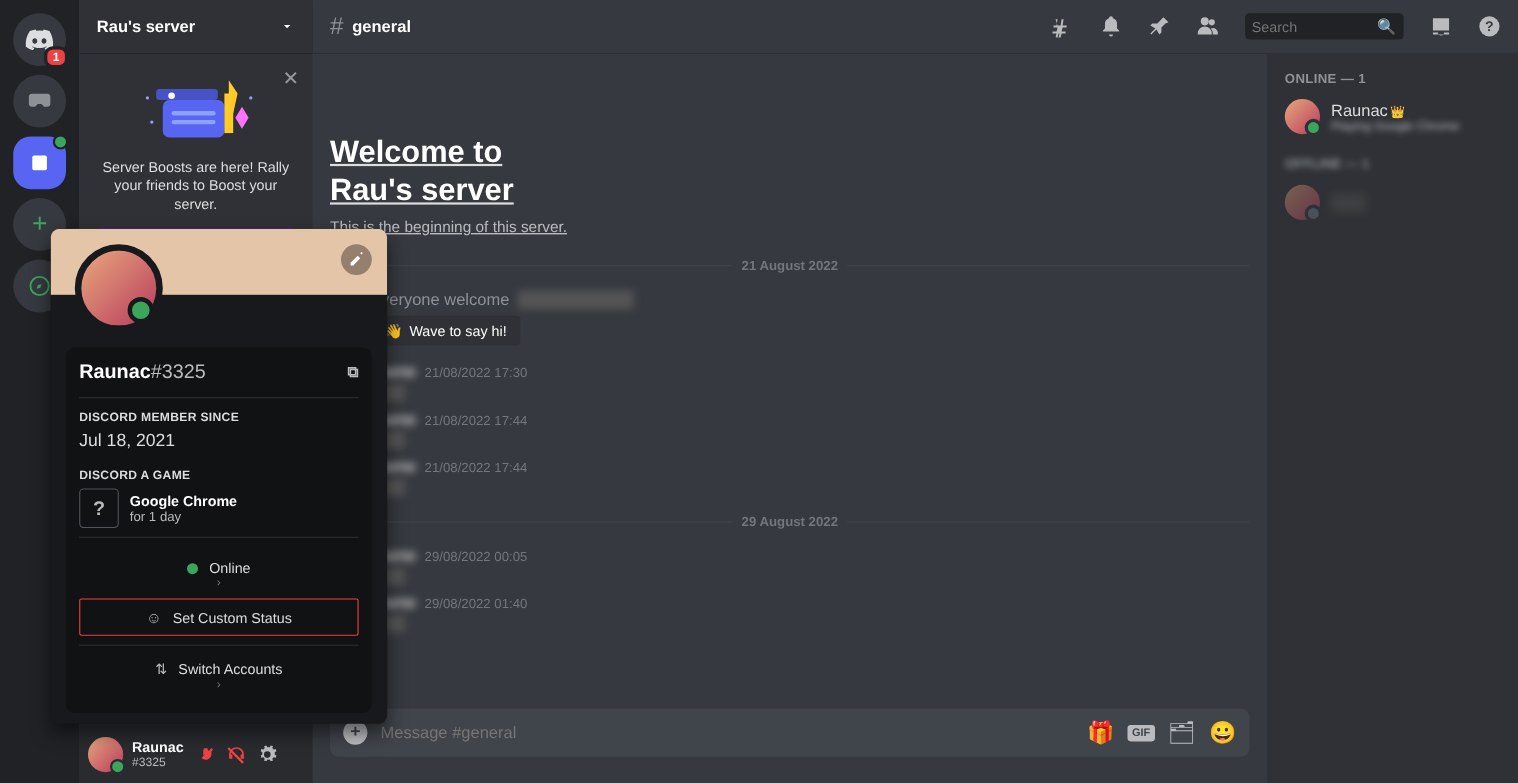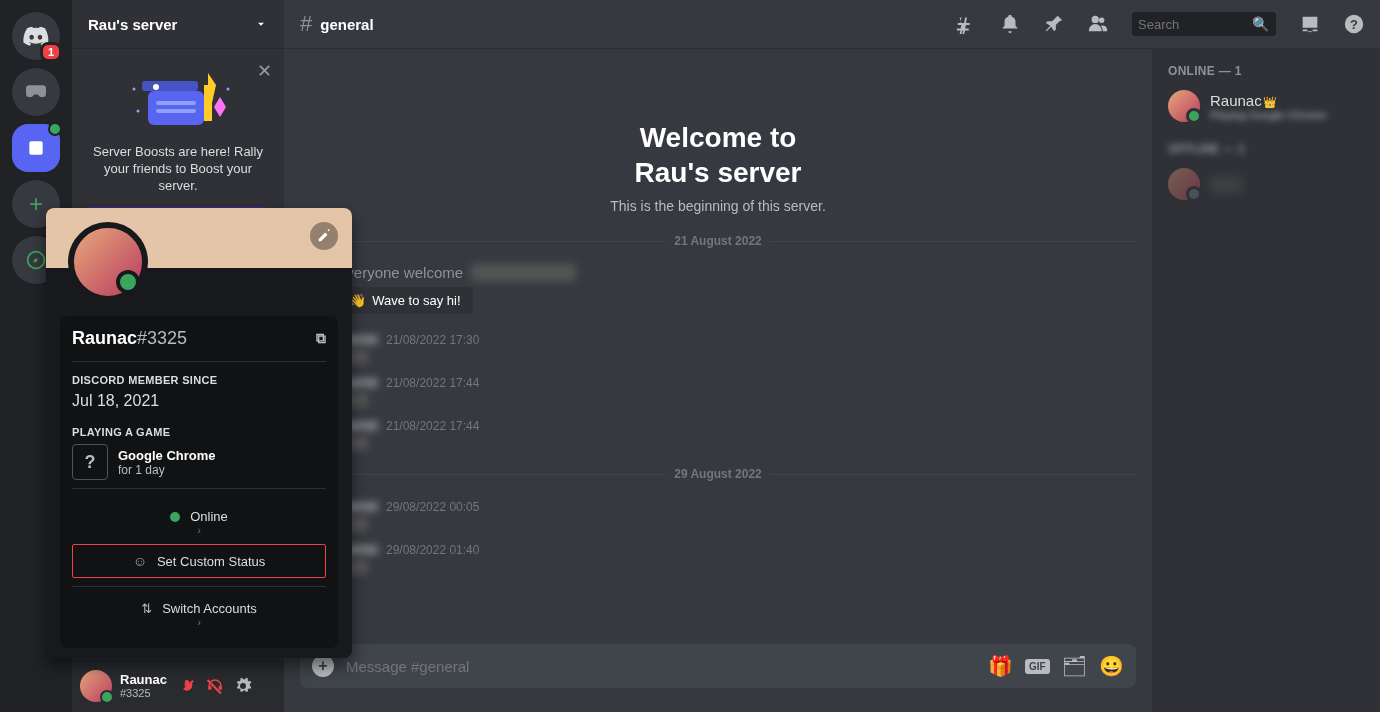--- a/index.html
+++ b/index.html
@@ -31,21 +31,21 @@
 .chan-hash { color: #8e9297; font-size: 22px; font-weight: 400; }
 .chan-name { color: #fff; font-weight: 600; font-size: 15px; }
 .chan-spacer { flex: 1; }
 .hdr-icon { width: 24px; height: 24px; margin: 0 6px; color: #b9bbbe; cursor:pointer; display:flex; align-items:center; justify-content:center;}
 .search-box { background: #202225; border-radius: 4px; height: 24px; width: 144px; display: flex; align-items: center; padding: 0 6px; margin: 0 8px; }
 .search-box input { background: transparent; border: none; outline: none; color: #3b82f6; font-size: 13px; flex: 1; width:100px;}
 .search-box .sicon { color: #72767d; font-size:14px;}
 .chat-body { flex: 1; display: flex; overflow:hidden;}
 .chat-main { flex: 1; display: flex; flex-direction: column; }
 .chat-scroll { flex: 1; overflow-y: auto; padding: 16px 16px 0 16px; }
-.welcome { text-align: center; margin: 56px 0 20px; }
+.welcome { margin: 56px 0 20px; text-decoration: underline; }
 .welcome h1 { color: #fff; font-size: 28px; font-weight: 800; line-height: 1.25; }
 .welcome p { color: #b9bbbe; font-size: 14px; margin-top: 8px; }
 .divider { display: flex; align-items: center; margin: 16px 0; }
 .divider::before, .divider::after { content: ''; flex: 1; height: 1px; background: #40444b; }
 .divider span { padding: 0 8px; color: #72767d; font-size: 12px; font-weight: 600; }
 .msg { margin: 8px 0 4px 38px; }
 .msg-head { display: flex; align-items: baseline; gap: 8px; }
 .msg-user { color: #fff; font-weight: 500; font-size: 15px; filter: blur(4px); }
 .msg-time { color: #72767d; font-size: 12px; }
 .msg-body { color: #dcddde; font-size: 15px; margin-top:2px;}
@@ -331,21 +331,21 @@
     <div class="popup-inner">
       <div class="pu-name">
         <span><span>Raunac</span><span class="pu-discrim">#3325</span></span>
         <span class="pu-copy">⧉</span>
       </div>
       <div class="pu-sec">
         <div class="pu-label">DISCORD MEMBER SINCE</div>
         <div class="pu-val">Jul 18, 2021</div>
       </div>
       <div class="pu-sec first" style="margin-top:12px;">
-        <div class="pu-label">PLAYING A GAME</div>
+        <div class="pu-label">DISCORD A GAME</div>
         <div class="pu-game">
           <div class="pu-game-icon">?</div>
           <div>
             <div class="pu-game-name">Google Chrome</div>
             <div class="pu-game-dur">for 1 day</div>
           </div>
         </div>
       </div>
       <div class="pu-menu pu-sec">
         <div class="pu-menu-item">

